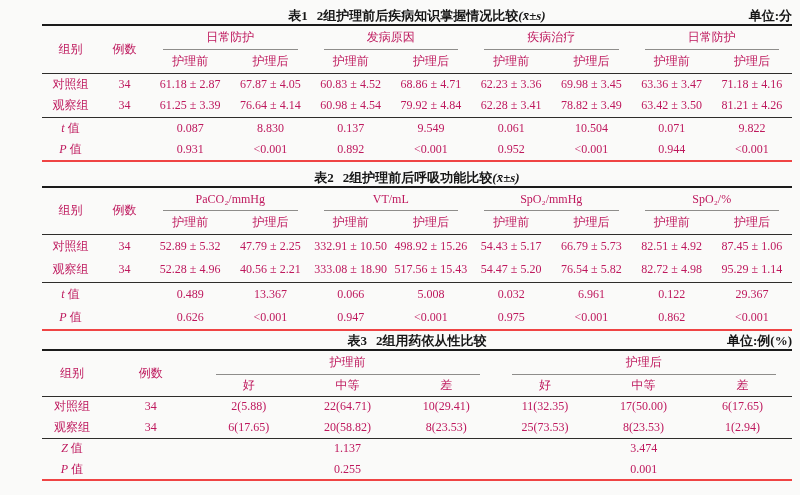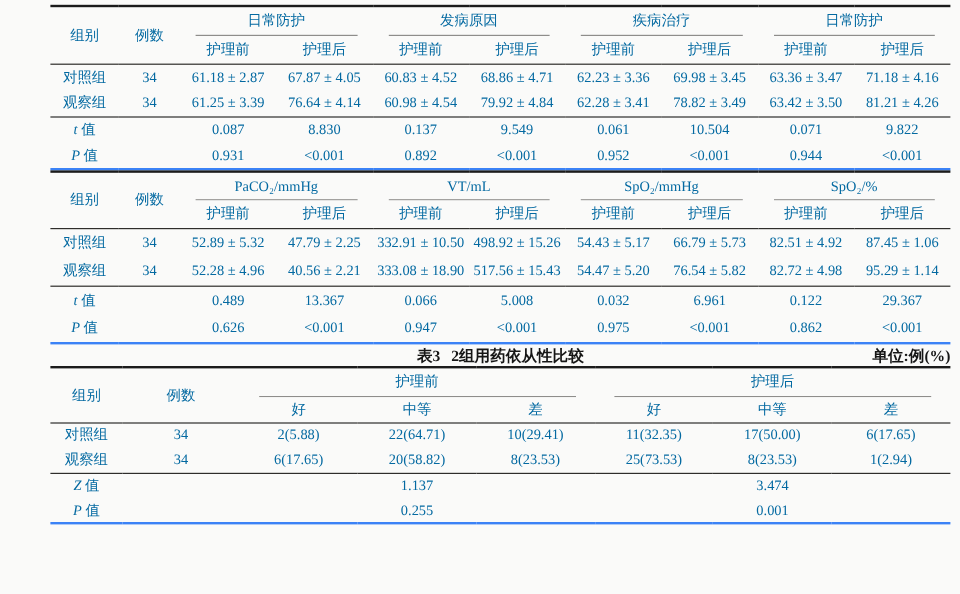--- a/index.html
+++ b/index.html
@@ -15,22 +15,22 @@
   .title-row{
     position:relative;width:750px;margin-left:42px;
     text-align:center;font-size:13px;font-weight:bold;color:#161616;
     height:17px;line-height:17px;
   }
   .ttl-label{margin-right:9px;}
   .formula{font-style:italic;}
   .unit{position:absolute;right:0;top:0;font-weight:bold;}
   table.tbl{
     width:750px;margin-left:42px;border-collapse:collapse;table-layout:fixed;
-    border-top:2px solid #1b1b1b;border-bottom:2px solid #3b82f6;
-    font-size:12px;color:#0369a1;
+    border-top:2px solid #1b1b1b;border-bottom:2px solid #ef4444;
+    font-size:12px;color:#be185d;
   }
   .tbl th,.tbl td{padding:0;font-weight:normal;text-align:center;vertical-align:middle;overflow:hidden;white-space:nowrap;}
   .grp{display:block;margin:0 13px;padding:3px 0 3px 0;border-bottom:1px solid #8e8d8b;}
   .grp3{display:block;margin:0 16px;padding:3px 0 3px 0;border-bottom:1px solid #8e8d8b;}
   tr.hdr2 th, th.span2{border-bottom:1px solid #2e2d2b;}
   tr.midline td{border-bottom:1px solid #2e2d2b;}
   .sym{font-style:italic;margin-right:3px;}
   
   .t1 tr.hdr1{height:23px;} .t1 tr.hdr2{height:23px;} .t1 tbody tr{height:22px;}
   .t2 tr.hdr1{height:24px;} .t2 tr.hdr2{height:23px;} .t2 tbody tr{height:24px;}
@@ -41,20 +41,24 @@
   }
   .mt1{margin-top:3px;}
   .mt2{margin-top:7px;}
   .mt3{margin-top:1px;}
 </style>
 </head>
 <body>
 
 <div class="page">
 
+  <div class="title-row mt1">
+    <span class="ttl-label">表1</span><span>2组护理前后疾病知识掌握情况比较</span><span class="formula">(x̄±s)</span>
+    <span class="unit">单位:分</span>
+  </div>
 
   <table class="tbl t1">
     <colgroup>
       <col style="width:7.6%">
         <col style="width:6.8%">
       <col style="width:10.7%">
         <col style="width:10.7%">
         <col style="width:10.7%">
         <col style="width:10.7%">
       <col style="width:10.7%">
@@ -135,20 +139,23 @@
         <td>0.892</td>
         <td>&lt;0.001</td>
         <td>0.952</td>
         <td>&lt;0.001</td>
         <td>0.944</td>
         <td>&lt;0.001</td>
       </tr>
     </tbody>
   </table>
 
+  <div class="title-row mt2">
+    <span class="ttl-label">表2</span><span>2组护理前后呼吸功能比较</span><span class="formula">(x̄±s)</span>
+  </div>
 
   <table class="tbl t2">
     <colgroup>
       <col style="width:7.6%">
         <col style="width:6.8%">
       <col style="width:10.7%">
         <col style="width:10.7%">
         <col style="width:10.7%">
         <col style="width:10.7%">
       <col style="width:10.7%">

